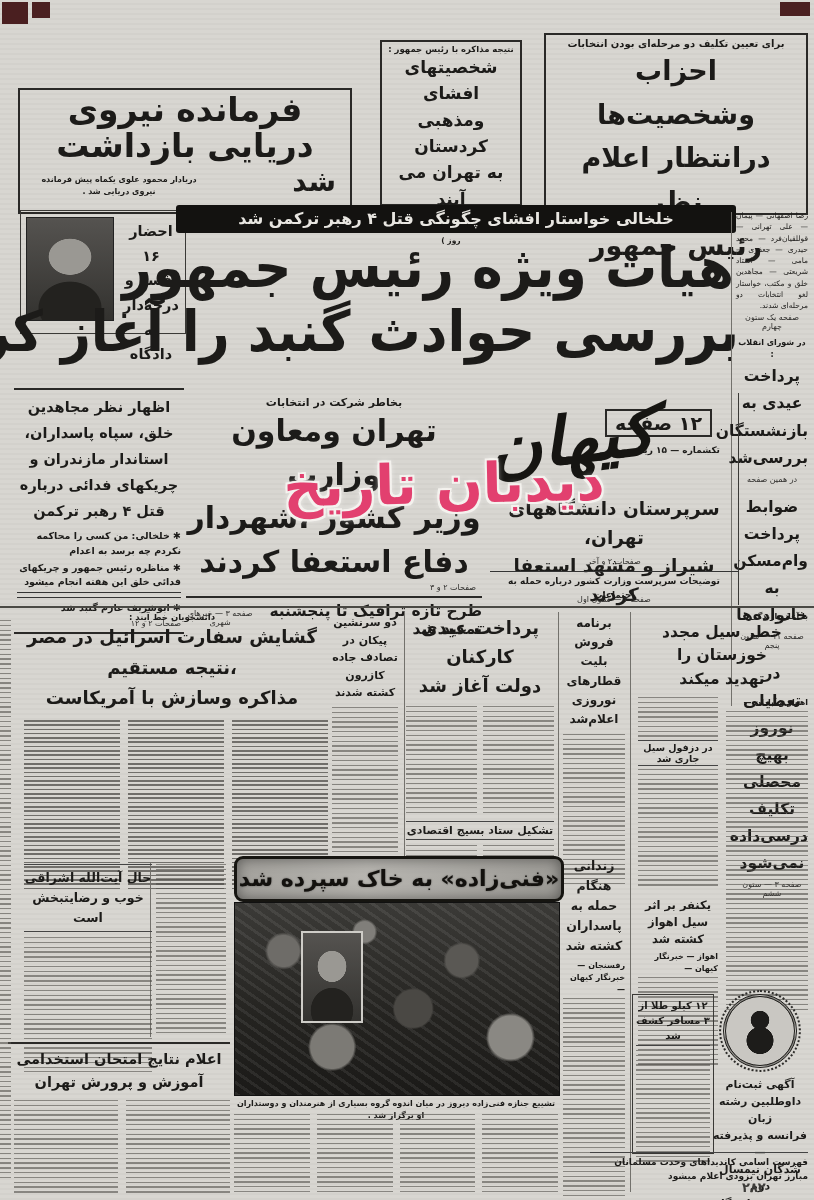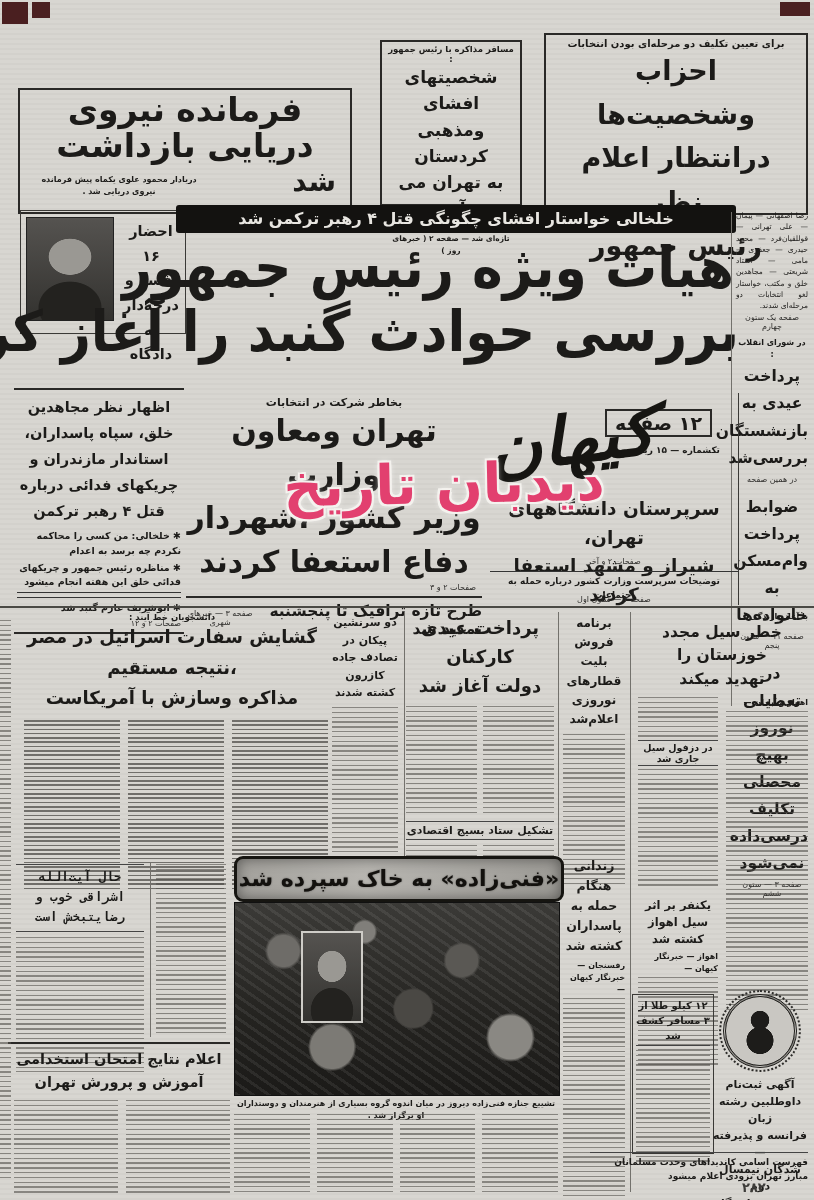--- a/index.html
+++ b/index.html
@@ -79,21 +79,21 @@
   <div class="abs bx" style="right:6px;top:33px;width:248px;height:172px;padding:3px 6px;">
     <div class="kick c">برای تعیین تکلیف دو مرحله‌ای بودن انتخابات</div>
     <div class="hl c" style="font-size:27px;line-height:1.62;">
       <div>احزاب وشخصیت‌ها</div>
       <div>درانتظار اعلام نظر</div>
       <div>رئیس جمهور</div>
     </div>
   </div>
 
   <div class="abs bx" style="right:292px;top:40px;width:128px;height:158px;padding:2px 5px;">
-    <div class="kick c" style="font-size:8.5px;">مسافر مذاکره با رئیس جمهور :</div>
+    <div class="kick c" style="font-size:8.5px;">نتیجه مذاکره با رئیس جمهور :</div>
     <div class="hl c" style="font-size:17px;line-height:1.55;">
       <div>شخصیتهای</div>
       <div>افشای ومذهبی</div>
       <div>کردستان</div>
       <div>به تهران می آیند</div>
     </div>
     <div class="tiny b c" style="font-size:7.5px;">حل بحران کردستان وارد دور تازه‌ای شد — صفحه ۲ ( خبرهای روز )</div>
   </div>
 
   <div class="abs bx" style="left:18px;top:88px;width:318px;height:118px;padding:2px 6px;">
@@ -232,21 +232,21 @@
         <div class="b c" style="font-size:9.5px;border-top:1px solid #444;border-bottom:1px solid #444;padding:1px 0;margin:3px 0;">در دزفول سیل جاری شد</div>
         <div class="tx2" style="width:100%;height:120px;"></div>
         <div class="hl c" style="font-size:11.5px;line-height:1.5;margin-top:8px;">یکنفر بر اثر سیل اهواز کشته شد</div>
         <div class="tiny b" style="margin-top:2px;">اهواز — خبرنگار کیهان —</div>
         <div class="tx2" style="width:100%;height:90px;margin-top:2px;"></div>
       </div>
     </div>
   </div>
 
   <div class="vsep" style="left:150px;top:862px;height:175px;"></div>
-  <div class="abs" style="left:16px;top:864px;width:128px;font-family:Liberation Mono, monospace;">
+  <div class="abs" style="left:24px;top:864px;width:128px;">
     <div class="hl c" style="font-size:12.5px;line-height:1.6;border-top:1px solid #444;border-bottom:1px solid #444;padding:3px 0;">حال آیت‌الله اشراقی خوب و رضایتبخش است</div>
     <div class="tx2" style="width:100%;height:135px;margin-top:5px;"></div>
   </div>
   <div class="abs tx2" style="left:156px;top:864px;width:70px;height:172px;"></div>
 
   <div class="abs" style="left:8px;top:1042px;width:222px;border-top:2px solid #2a2927;padding-top:4px;">
     <div class="hl c" style="font-size:14.5px;line-height:1.6;">
       <div>اعلام نتایج امتحان استخدامی</div>
       <div>آموزش و پرورش تهران</div>
     </div>

